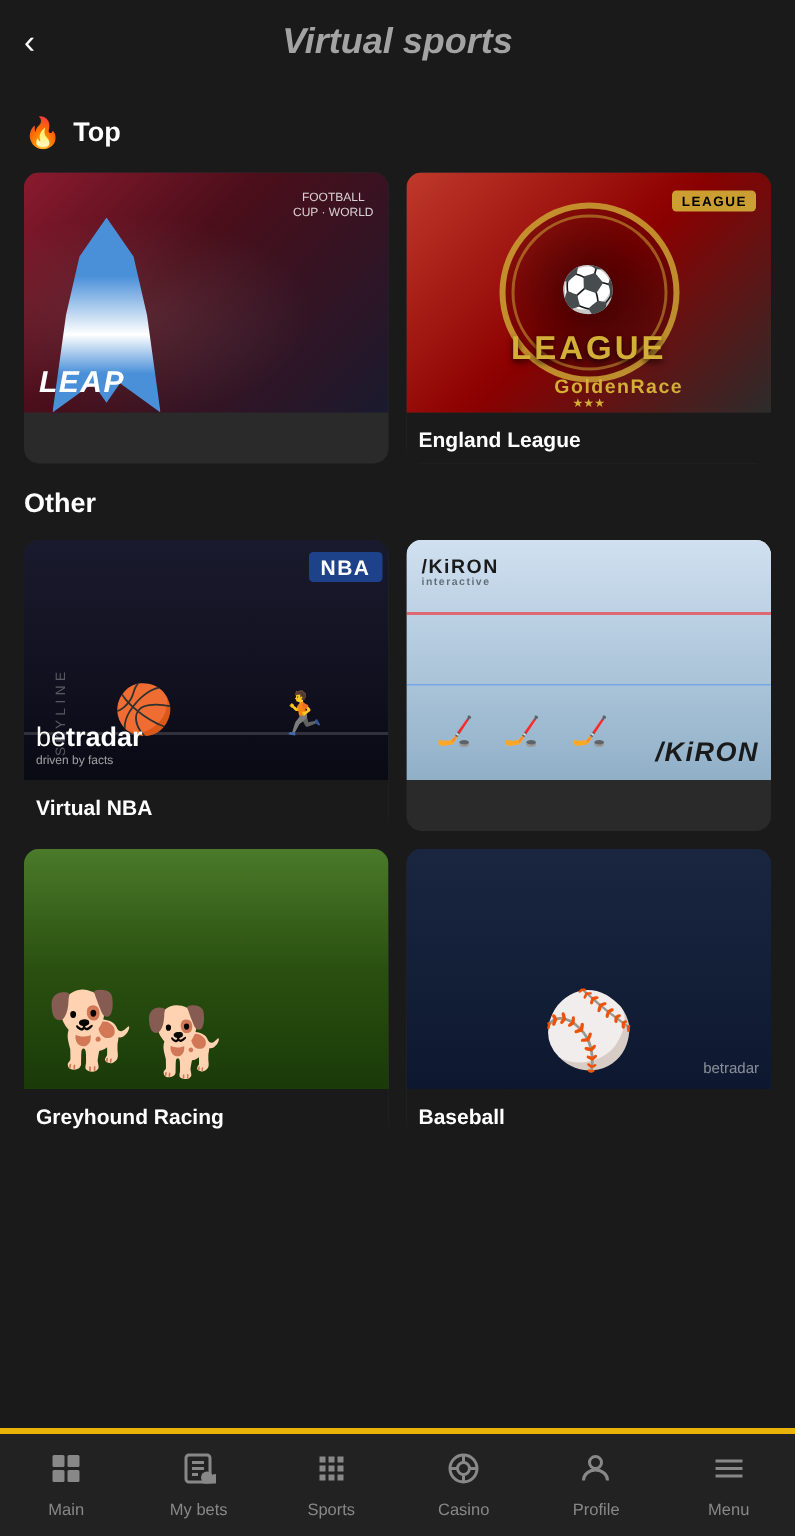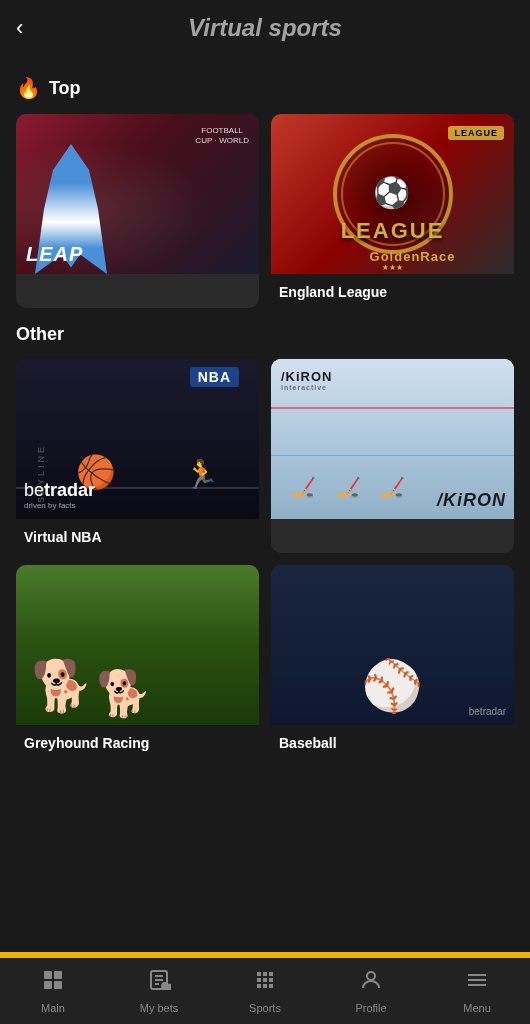--- a/index.html
+++ b/index.html
@@ -204,21 +204,21 @@
       font-size: 30px;
     }
 
     
     .card-nba .card-image {
       background: linear-gradient(180deg, #1a1a2e 0%, #0d0d1a 100%);
     }
     .nba-overlay {
       position: absolute;
       top: 8px;
-      right: 20px;
+      right: 4px;
       background: #1d428a;
       color: #ffffff;
       font-size: 14px;
       font-weight: 900;
       padding: 2px 8px;
       border-radius: 3px;
       letter-spacing: 1px;
     }
     .betradar-badge {
       position: absolute;
@@ -391,21 +391,21 @@
     .bottom-nav {
       position: fixed;
       bottom: 0;
       left: 0;
       width: 530px;
       height: 72px;
       background: #222222;
       display: flex;
       align-items: center;
       justify-content: space-around;
-      border-top: 6px solid #eab308;
+      border-top: 4px solid #eab308;
     }
 
     .nav-item {
       display: flex;
       flex-direction: column;
       align-items: center;
       gap: 4px;
       cursor: pointer;
       flex: 1;
       padding: 8px 0;
@@ -560,20 +560,33 @@
 
   <div class="nav-item">
     <span class="nav-icon">
       <svg width="24" height="24" viewBox="0 0 24 24" fill="#888888">
         <path d="M4 4h4v4H4zM10 4h4v4h-4zM16 4h4v4h-4zM4 10h4v4H4zM10 10h4v4h-4zM16 10h4v4h-4zM4 16h4v4H4zM10 16h4v4h-4zM16 16h4v4h-4z"></path>
       </svg>
     </span>
     <span class="nav-label">Sports</span>
   </div>
 
+  <div class="nav-item">
+    <span class="nav-icon">
+      <svg width="24" height="24" viewBox="0 0 24 24" fill="none" stroke="#888888" stroke-width="2">
+        <circle cx="12" cy="12" r="9"></circle>
+        <circle cx="12" cy="12" r="4"></circle>
+        <line x1="12" y1="3" x2="12" y2="8"></line>
+        <line x1="12" y1="16" x2="12" y2="21"></line>
+        <line x1="3" y1="12" x2="8" y2="12"></line>
+        <line x1="16" y1="12" x2="21" y2="12"></line>
+      </svg>
+    </span>
+    <span class="nav-label">Casino</span>
+  </div>
 
   <div class="nav-item">
     <span class="nav-icon">
       <svg width="24" height="24" viewBox="0 0 24 24" fill="none" stroke="#888888" stroke-width="2">
         <circle cx="12" cy="8" r="4"></circle>
         <path d="M4 20c0-4 3.6-7 8-7s8 3 8 7"></path>
       </svg>
     </span>
     <span class="nav-label">Profile</span>
   </div>

